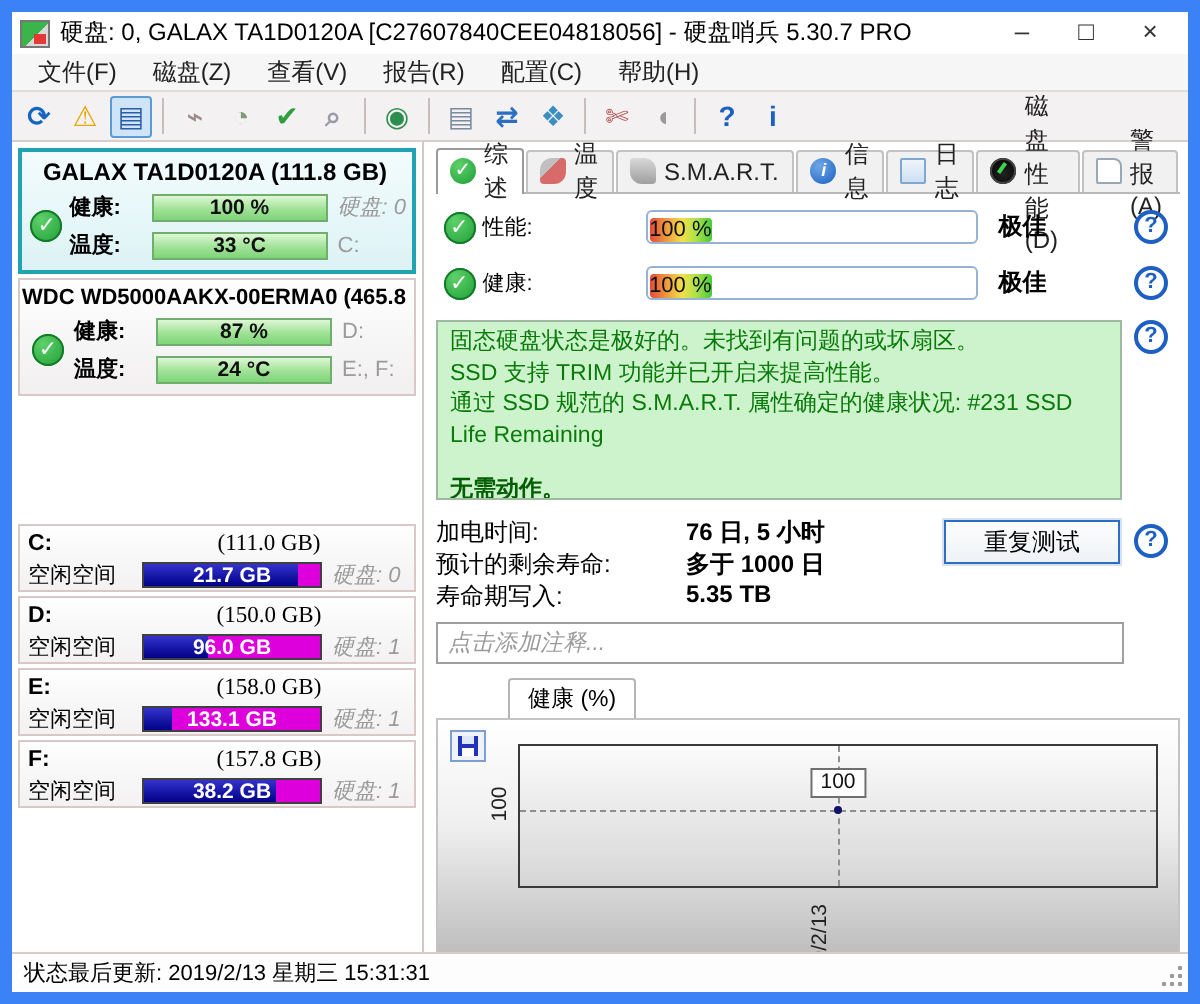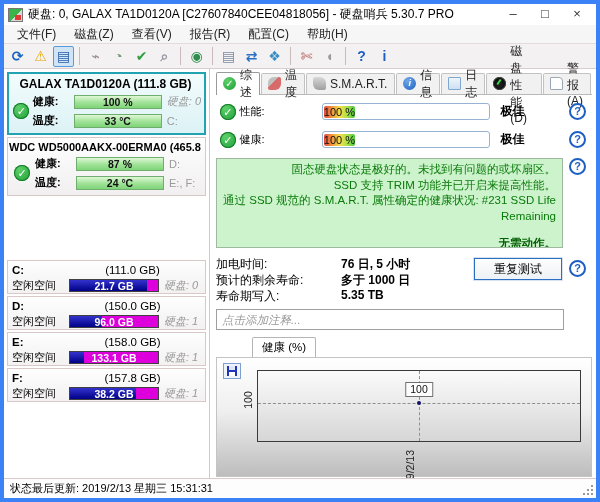--- a/index.html
+++ b/index.html
@@ -1,17 +1,17 @@
 <!DOCTYPE html>
 <html><head>
 <meta charset="utf-8">
 <style>
   html,body{margin:0;padding:0;background:#e8e8e8;}
   *{box-sizing:border-box;}
-  .win{width:600px;height:502px;border:4px solid #3b82f6;background:#be185d;
+  .win{width:600px;height:502px;border:6px solid #3b82f6;background:#be185d;
        font-family:"Liberation Sans","DejaVu Sans",sans-serif;font-size:12px;color:#000;
        display:flex;flex-direction:column;overflow:hidden;}
   
   .titlebar{height:21px;display:flex;align-items:center;padding:0 4px;background:#fff;flex:0 0 auto;}
   .app-ico{width:15px;height:14px;margin-right:5px;position:relative;background:linear-gradient(135deg,#3bb54a 0 55%,#d8d8d8 55%);border:1px solid #777;}
   .app-ico::after{content:"";position:absolute;right:1px;bottom:1px;width:6px;height:5px;background:#e53935;}
   .title-text{flex:1;font-size:12px;white-space:nowrap;overflow:hidden;}
   .wbtns{display:flex;gap:2px;}
   .wbtn{width:30px;height:19px;text-align:center;line-height:18px;font-size:13px;color:#333;}
   
@@ -39,21 +39,21 @@
         text-align:center;font-size:10.5px;font-weight:bold;line-height:13px;color:#111;}
   .dinfo{flex:1;font-size:11px;color:#9a9a9a;white-space:nowrap;}
   .it{font-style:italic;}
   .ok-ico{width:16px;height:16px;border-radius:50%;background:radial-gradient(circle at 35% 30%,#5ed06a,#1e9e35);color:#fff;
           font-size:11px;line-height:16px;text-align:center;font-weight:bold;box-shadow:0 0 0 1px #127a28 inset;}
   .side-spacer{height:62px;}
   
   .pcard{border:1px solid #d8c8c8;background:linear-gradient(#fefefe,#f3f1f1);margin-bottom:2px;padding:1px 4px 3px 4px;height:34px;}
   .ptitle{display:flex;font-size:11.5px;height:15px;align-items:center;}
   .pletter{font-weight:bold;width:52px;}
-  .psize{flex:1;text-align:center;}
+  .psize{flex:1;text-align:center;font-family:Liberation Serif, serif;}
   .prow{display:flex;align-items:center;gap:5px;height:16px;}
   .plabel{font-size:11px;width:52px;}
   .pbar{width:90px;height:13px;border:1px solid #404040;background:#dd00dd;position:relative;}
   .pused{height:100%;background:linear-gradient(180deg,#3333cc,#000088);}
   .ptxt{position:absolute;inset:0;text-align:center;color:#fff;font-size:10.5px;font-weight:bold;line-height:12px;}
   .pinfo{flex:1;font-size:11px;color:#9a9a9a;font-style:italic;white-space:nowrap;}
   
   .tabbar{display:flex;align-items:flex-end;border-bottom:1px solid #b9b9b9;height:23px;flex:0 0 auto;}
   .tab{display:flex;align-items:center;gap:4px;padding:2px 7px 3px 6px;margin-right:1px;font-size:12px;
        border:1px solid #c2c2c2;border-bottom:none;border-radius:2px 2px 0 0;background:#f1f1f1;color:#222;height:21px;}
@@ -74,21 +74,21 @@
   .hbar-wrap{width:172px;height:17px;border:1px solid #97b3d4;border-radius:3px;padding:1px;background:#fff;}
   .hbar{height:100%;border-radius:2px;background:linear-gradient(90deg,#e44a3a 0%,#ee9e3e 28%,#f3e04a 52%,#a7e04a 76%,#47c93b 100%);
         text-align:center;font-size:11px;line-height:13px;color:#111;}
   .grating{width:70px;font-weight:bold;margin-left:10px;}
   .qmark{width:17px;height:17px;border-radius:50%;border:2px solid #1d5fc2;color:#1d5fc2;font-weight:bold;font-size:11px;
          line-height:13px;text-align:center;flex:0 0 auto;}
   .grow .qmark{margin-left:auto;margin-right:6px;}
   
   .inforow{display:flex;margin-top:7px;flex:0 0 auto;}
   .infobox{flex:1;height:90px;border:1px solid #9fb8a0;background:#ccf3cb;padding:3px 6px;color:#0a7a0a;
-           font-size:11.5px;line-height:1.35;overflow:hidden;text-align:right;}
+           font-size:11.5px;line-height:1.35;overflow:hidden;}
   .infobox .action{font-weight:bold;color:#045f04;margin-top:12px;}
   .inforow .qmark{margin-left:6px;margin-right:6px;}
   
   .statsrow{position:relative;margin-top:8px;flex:0 0 auto;height:48px;}
   .statline{display:flex;height:16px;font-size:12px;}
   .statlabel{width:125px;}
   .statvalue{font-weight:bold;}
   .retest{position:absolute;right:30px;top:2px;width:88px;height:22px;border:1px solid #2a6fc2;background:linear-gradient(#fdfdfd,#eef2f6);
           text-align:center;line-height:20px;font-size:12px;box-shadow:0 0 0 1px #d8e2ee;}
   .statsrow .qmark{position:absolute;right:6px;top:4px;}

